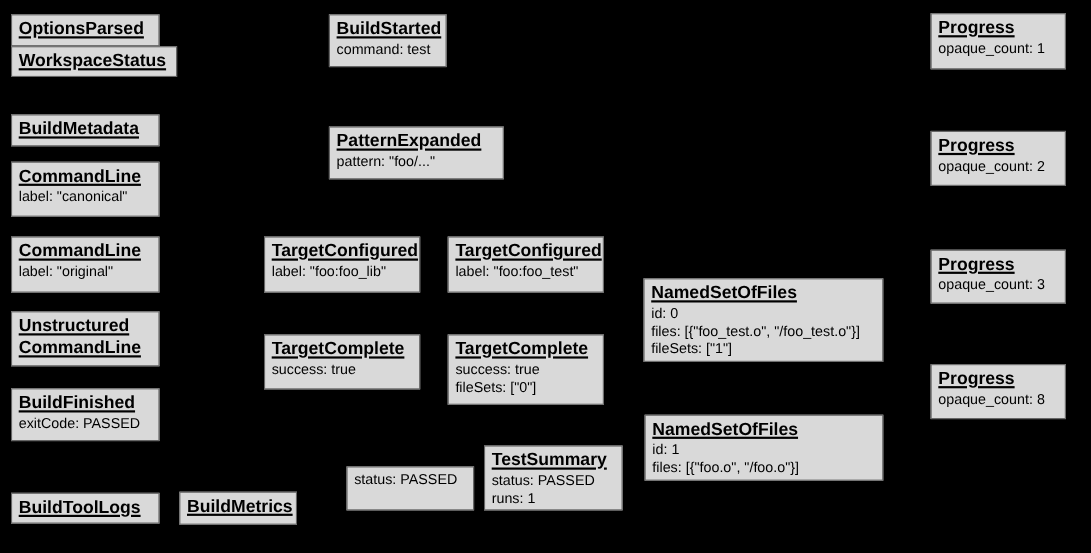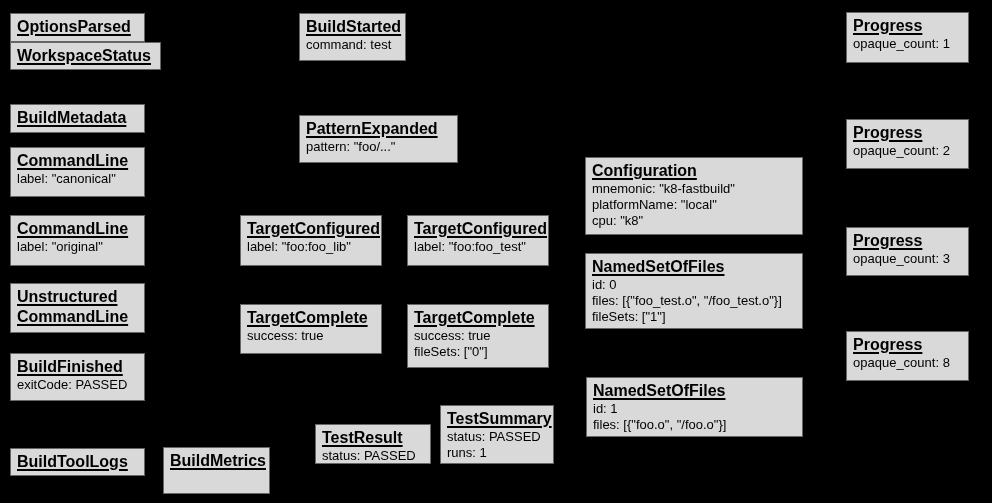--- a/index.html
+++ b/index.html
@@ -41,29 +41,29 @@
   }
   
   .b0  {left:10px;  top:13px;  width:135px; height:29px}
   .b1  {left:10px;  top:42px;  width:151px; height:28px}
   .b2  {left:10px;  top:104px; width:135px; height:29px}
   .b3  {left:10px;  top:147px; width:135px; height:50px}
   .b4  {left:10px;  top:215px; width:135px; height:51px}
   .b5  {left:10px;  top:283px; width:135px; height:50px}
   .b6  {left:10px;  top:353px; width:135px; height:48px}
   .b7  {left:10px;  top:448px; width:135px; height:28px}
-  .b8  {left:163px; top:447px; width:107px; height:47px}
+  .b8  {left:163px; top:447px; width:107px; height:30px}
   .b9  {left:299px; top:13px;  width:107px; height:48px}
   .b10 {left:299px; top:115px; width:159px; height:48px}
   .b11 {left:240px; top:215px; width:142px; height:51px}
   .b12 {left:407px; top:215px; width:142px; height:51px}
   .b13 {left:240px; top:304px; width:142px; height:50px}
   .b14 {left:407px; top:304px; width:142px; height:64px}
   .b15 {left:315px; top:424px; width:116px; height:40px}
-  .b16 {left:440px; top:405px; width:114px; height:59px}
+  .b16 {left:440px; top:405px; width:126px; height:59px}
   .b17 {left:651px; top:75px;  width:151px; height:29px}
   .b18 {left:585px; top:157px; width:218px; height:78px}
   .b19 {left:585px; top:253px; width:218px; height:76px}
   .b20 {left:586px; top:377px; width:217px; height:60px}
   .b21 {left:846px; top:12px;  width:123px; height:51px}
   .b22 {left:846px; top:119px; width:123px; height:50px}
   .b23 {left:846px; top:227px; width:123px; height:49px}
   .b24 {left:846px; top:331px; width:123px; height:50px}
 </style>
 </head>
@@ -135,37 +135,30 @@
     <div class="box-line">success: true</div>
   </div>
 
   <div class="box b14">
     <div class="box-title">TargetComplete</div>
     <div class="box-line">success: true</div>
     <div class="box-line">fileSets: ["0"]</div>
   </div>
 
   <div class="box b15">
-    <div class="box-title">TestResult</div>
     <div class="box-line">status: PASSED</div>
   </div>
 
   <div class="box b16">
     <div class="box-title">TestSummary</div>
     <div class="box-line">status: PASSED</div>
     <div class="box-line">runs: 1</div>
   </div>
 
 
-  <div class="box b18">
-    <div class="box-title">Configuration</div>
-    <div class="box-line">mnemonic: "k8-fastbuild"</div>
-    <div class="box-line">platformName: "local"</div>
-    <div class="box-line">cpu: "k8"</div>
-  </div>
 
   <div class="box b19">
     <div class="box-title">NamedSetOfFiles</div>
     <div class="box-line">id: 0</div>
     <div class="box-line">files: [{"foo_test.o", "/foo_test.o"}]</div>
     <div class="box-line">fileSets: ["1"]</div>
   </div>
 
   <div class="box b20">
     <div class="box-title">NamedSetOfFiles</div>

